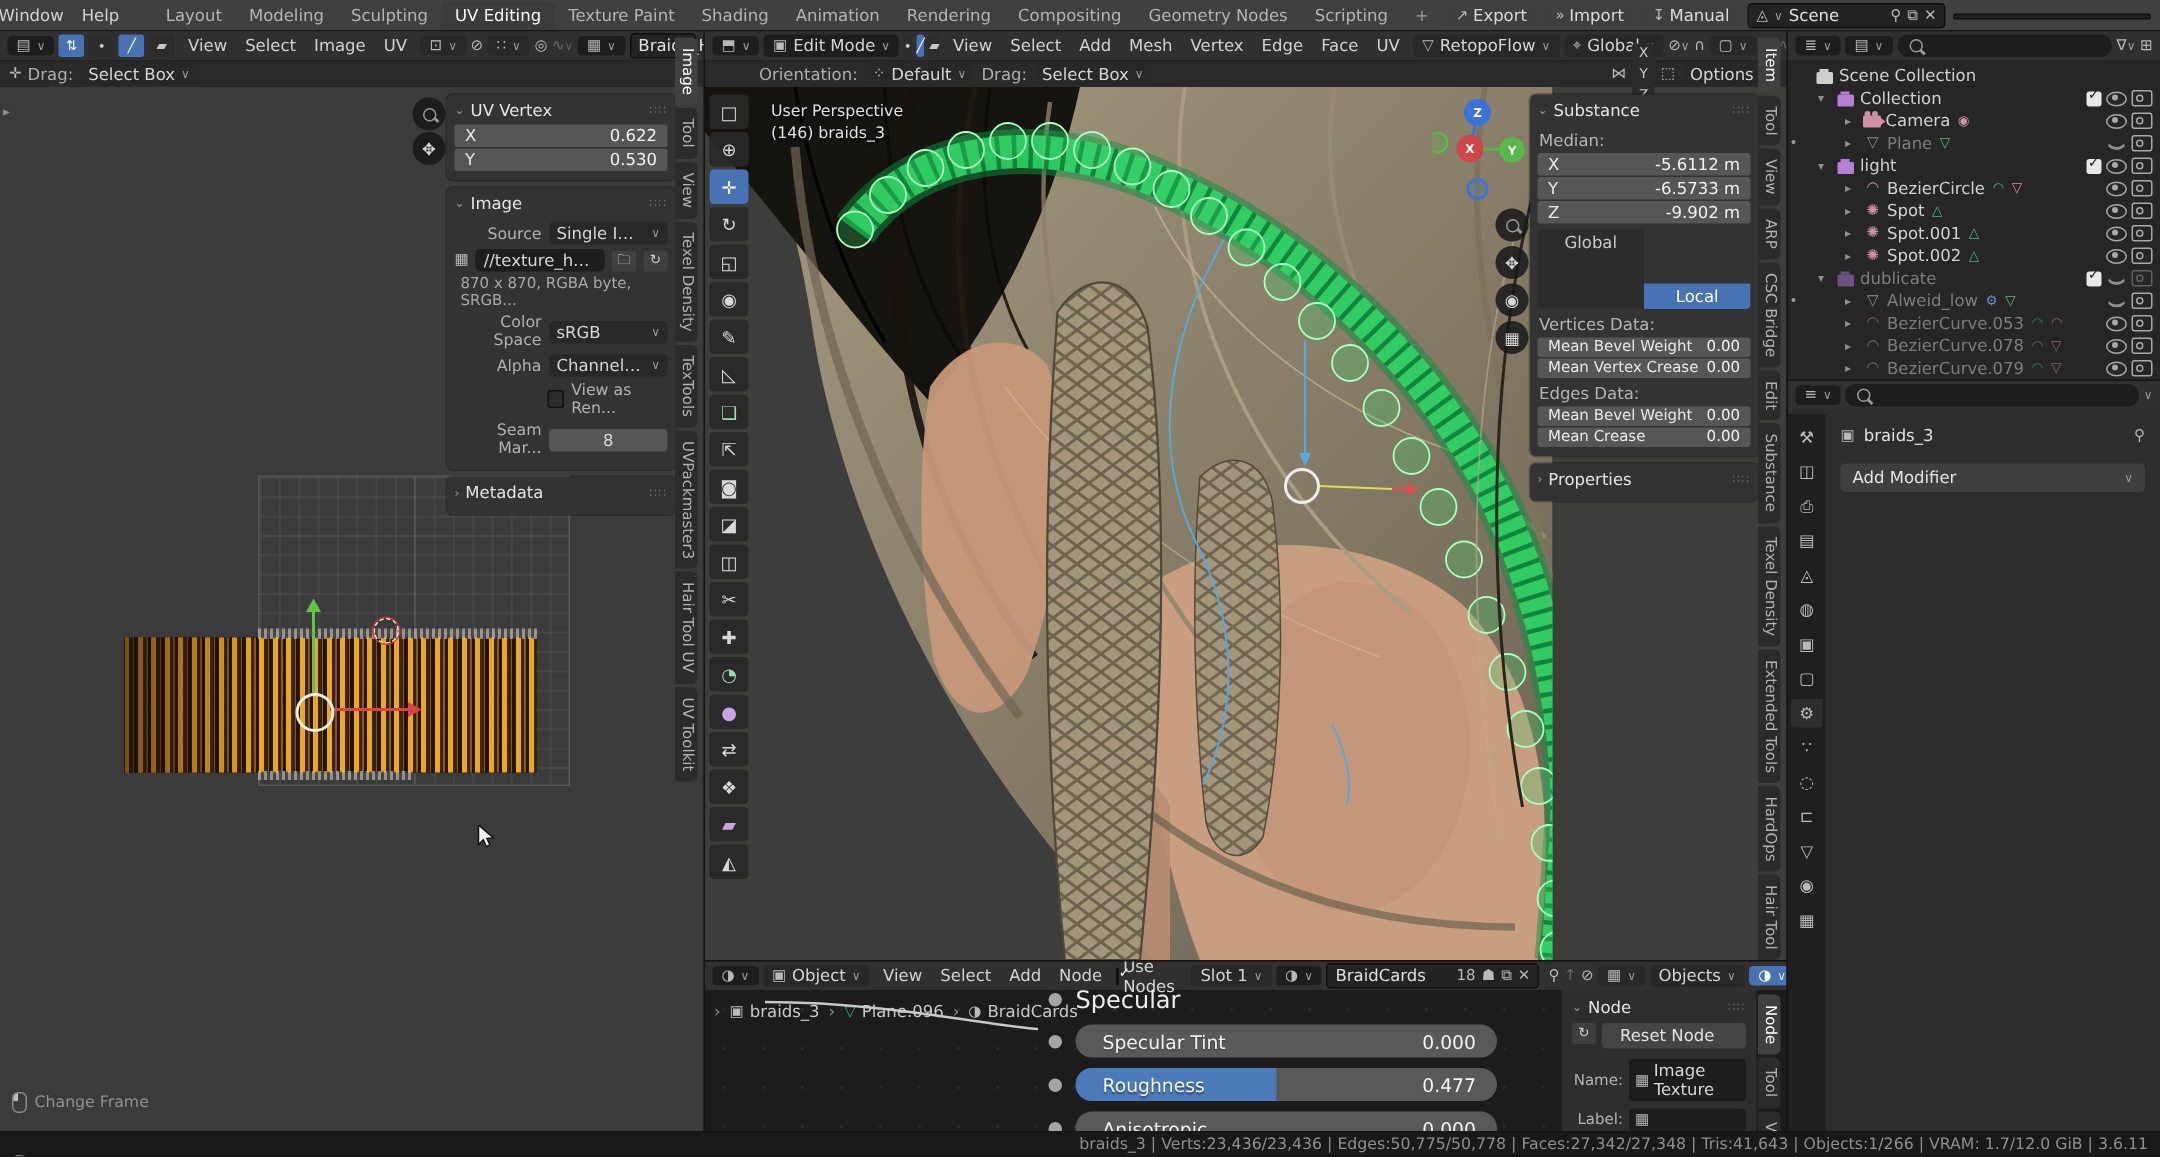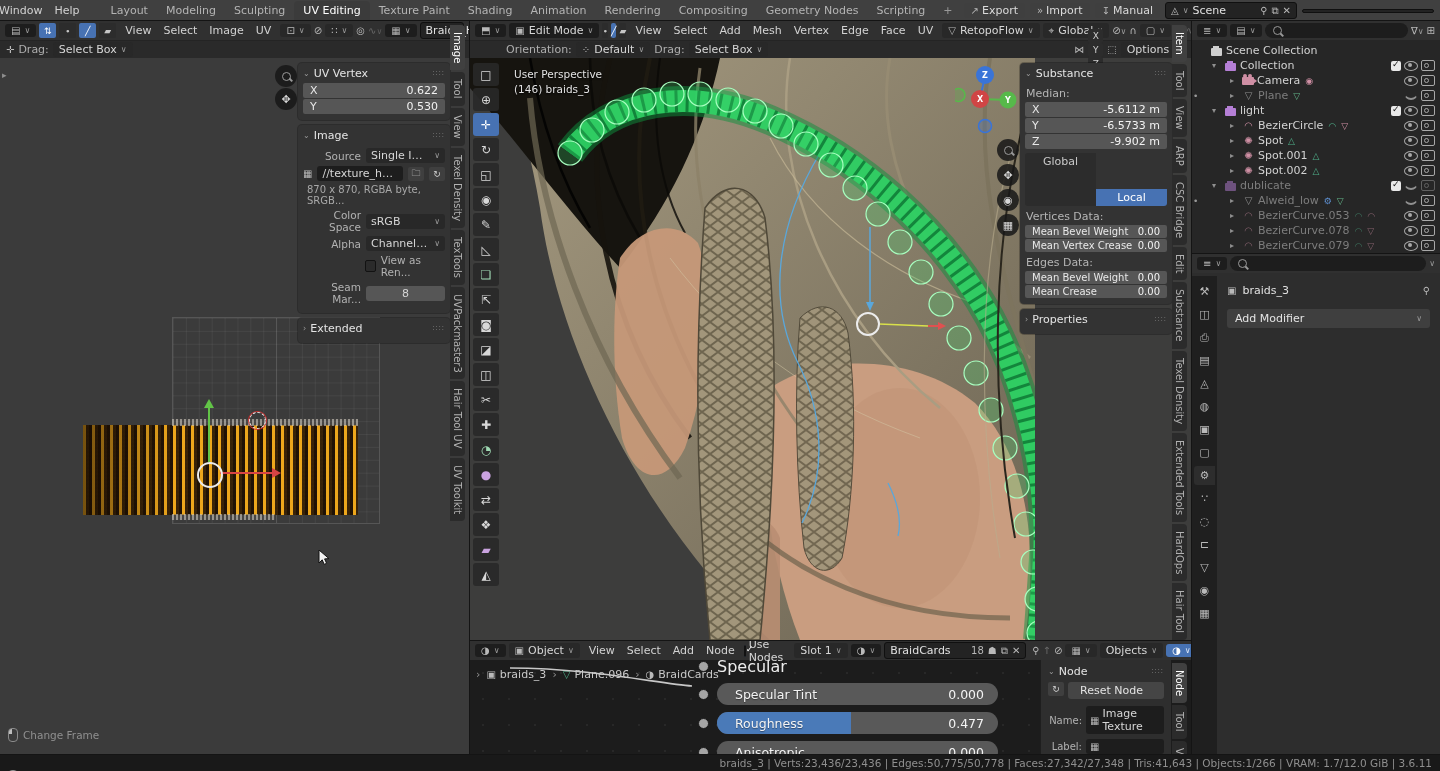--- a/index.html
+++ b/index.html
@@ -348,21 +348,21 @@
         <div class="lrow">
             <span class="rl">Seam Mar...</span>
           <span class="wdg slider">
               <span>8</span>
             </span>
           </div>
       </div>
       <div class="sect">
         <div class="secthdr">
             <span class="caretg">›</span>
-            <span>Extended</span>
+            <span>Metadata</span>
             <span class="dots">∷∷</span>
           </div>
       </div>
     </div>
     <div class="tabstrip">
         <span class="vtab active">Image</span>
         <span class="vtab">Tool</span>
         <span class="vtab">View</span>
         <span class="vtab">Texel Density</span>
         <span class="vtab">TexTools</span>

